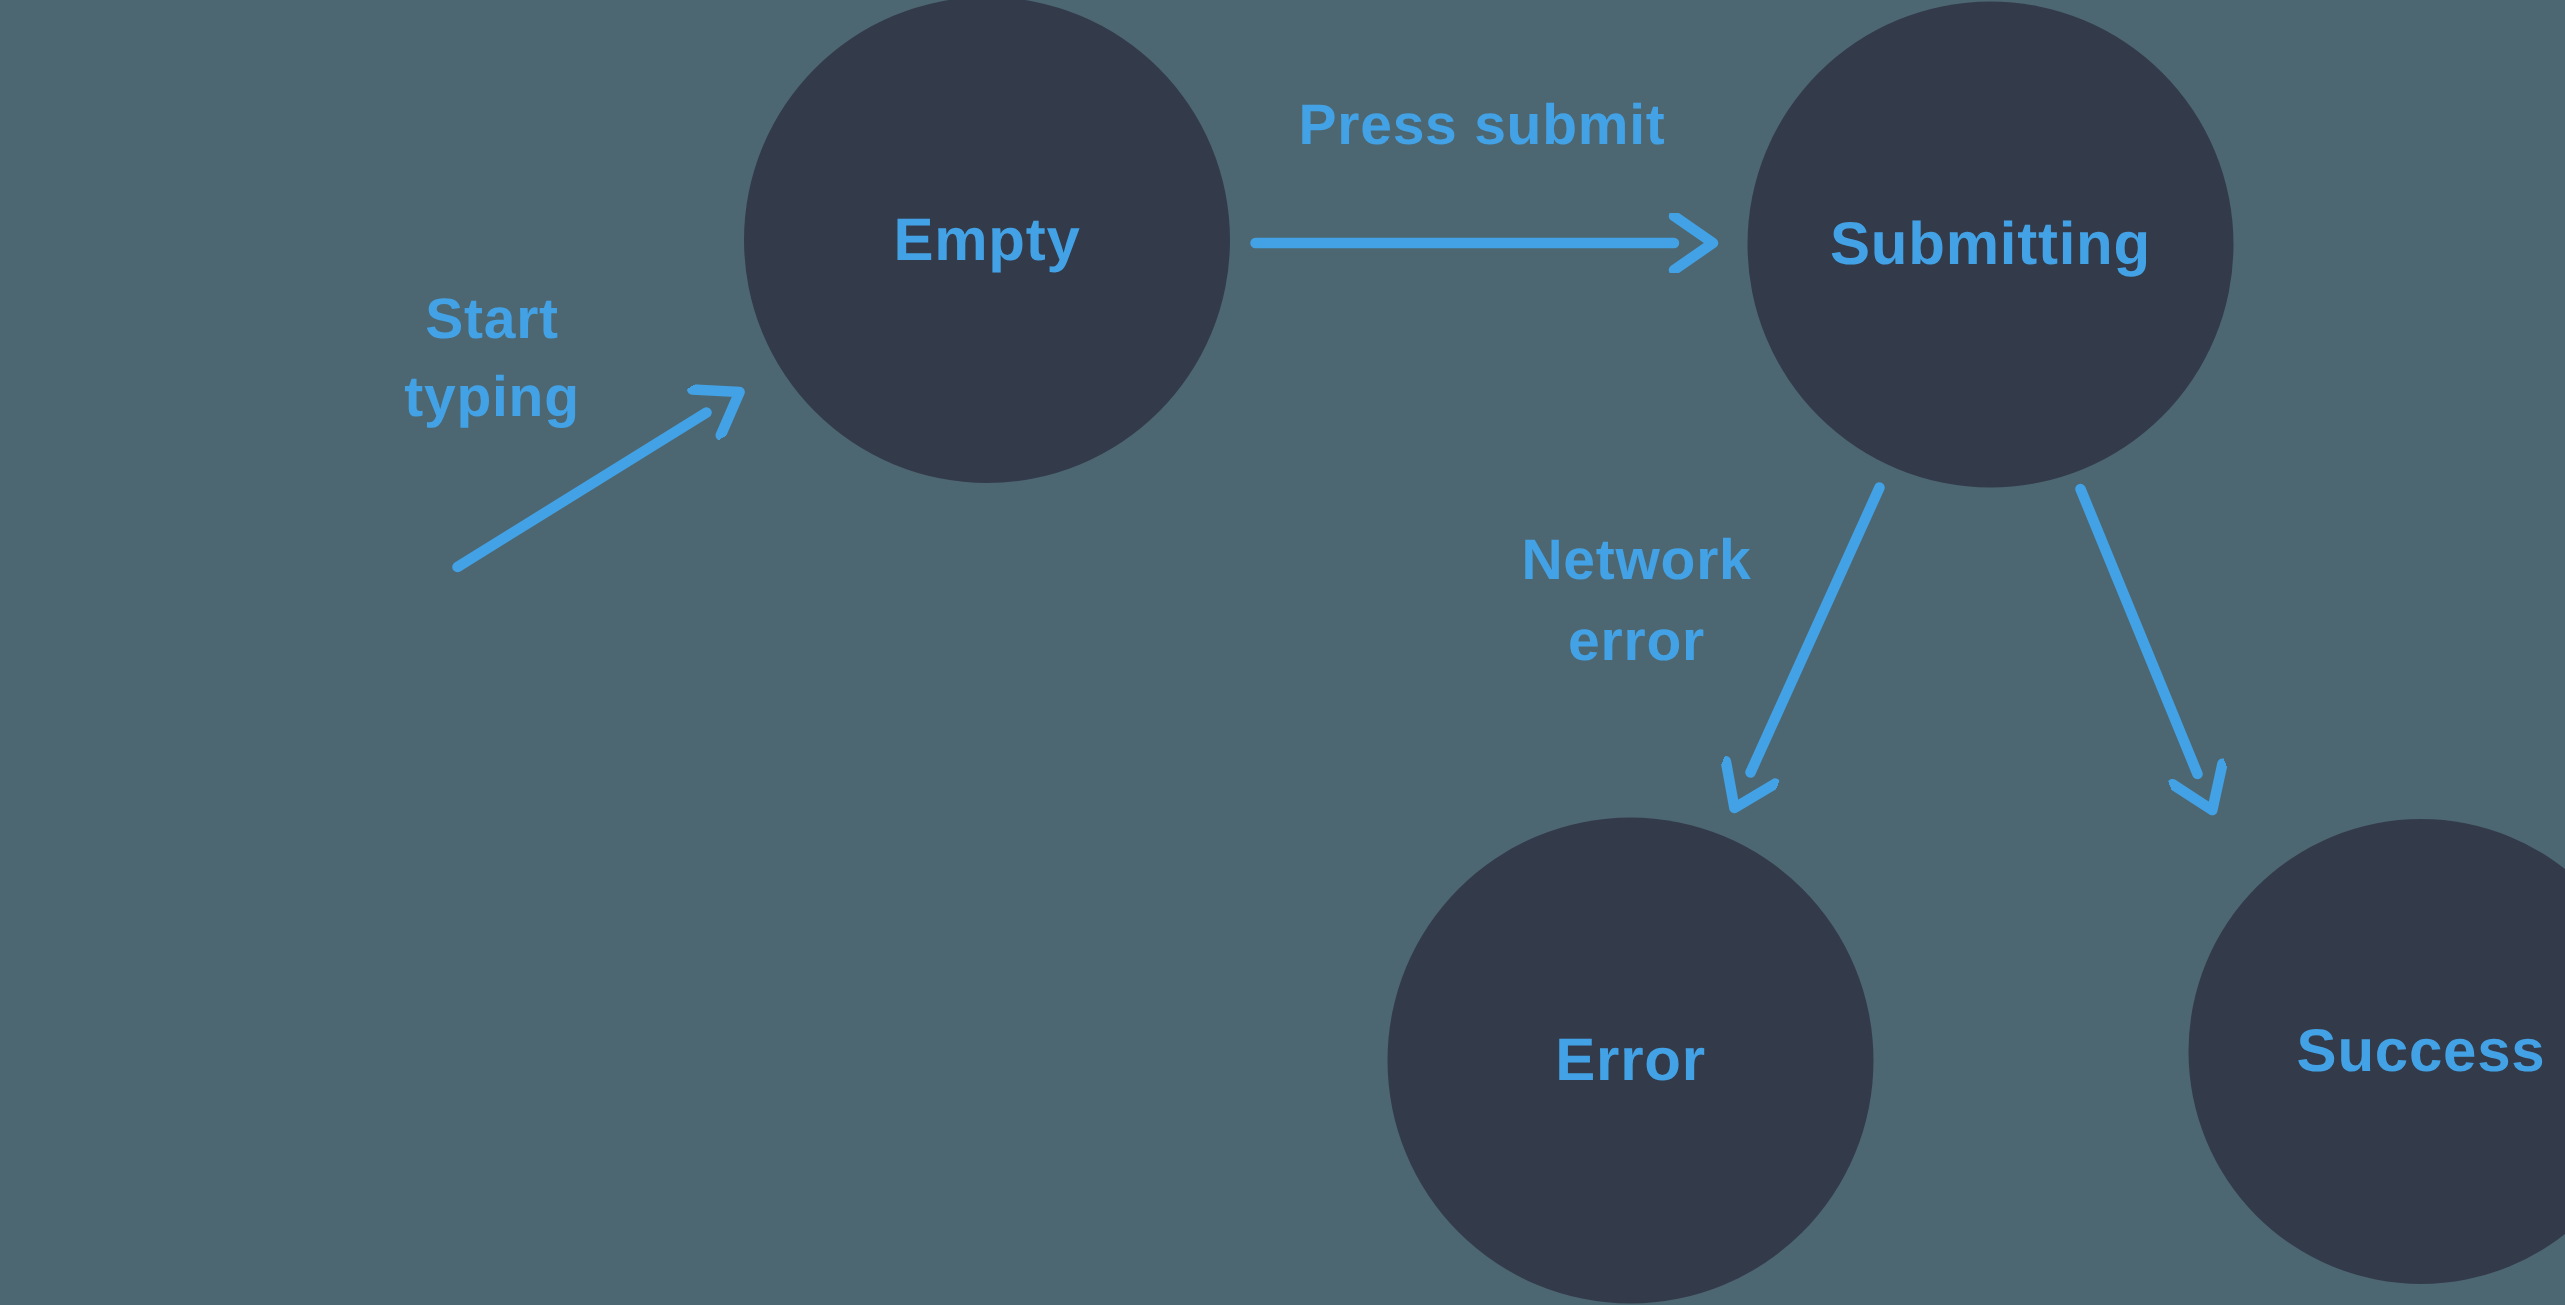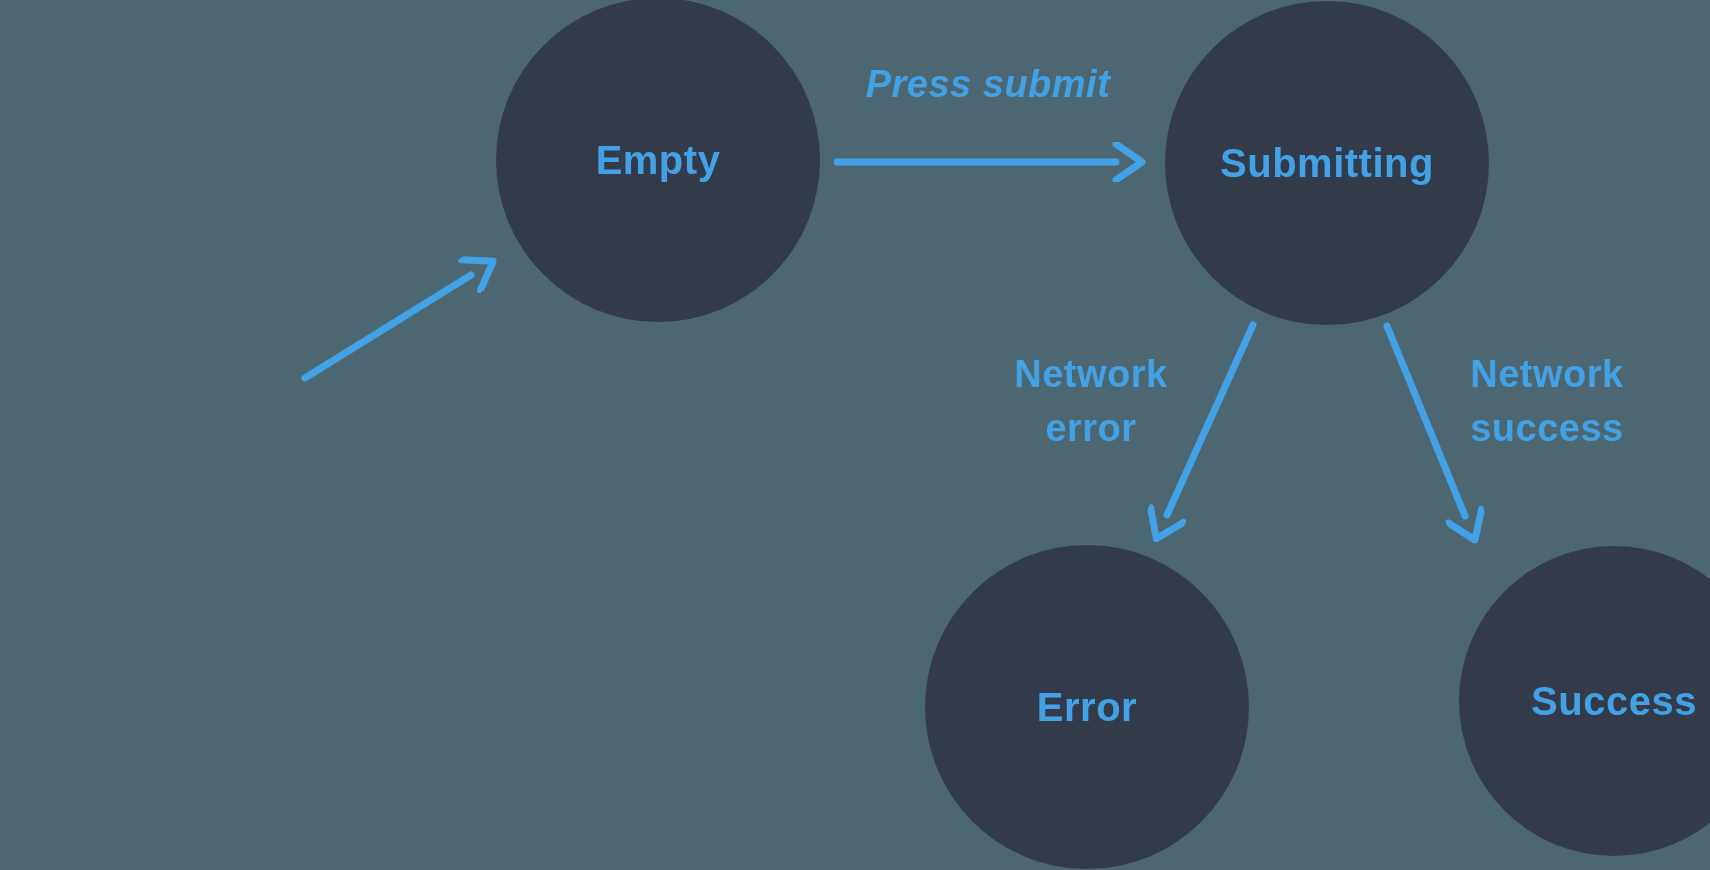--- a/index.html
+++ b/index.html
@@ -62,21 +62,20 @@
     top: 187px;
     width: 150px;
     line-height: 52px;
   }
   .label-press-submit {
     left: 838px;
     top: 62px;
     width: 300px;
     line-height: 44px;
     white-space: nowrap;
-    font-style: italic;
   }
   .label-network-error {
     left: 1001px;
     top: 347px;
     width: 180px;
     text-align: center;
   }
   .label-network-success {
     left: 1457px;
     top: 347px;
@@ -110,20 +109,20 @@
   </div>
 
   <div class="state-node node-submitting">
     <span class="state-label">Submitting</span>
   </div>
 
   <div class="state-node node-success">
     <span class="state-label">Success</span>
   </div>
 
+  <div class="transition-label label-start-typing">Start typing</div>
 
   <div class="transition-label label-press-submit">Press submit</div>
 
   <div class="transition-label label-network-error">Network error</div>
 
-  <div class="transition-label label-network-success">Network success</div>
 
 </div>
 
 </body></html>

